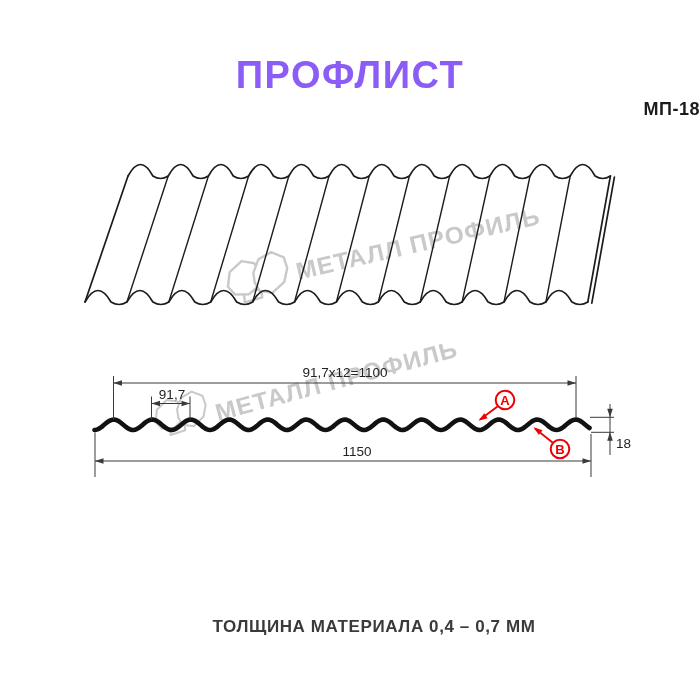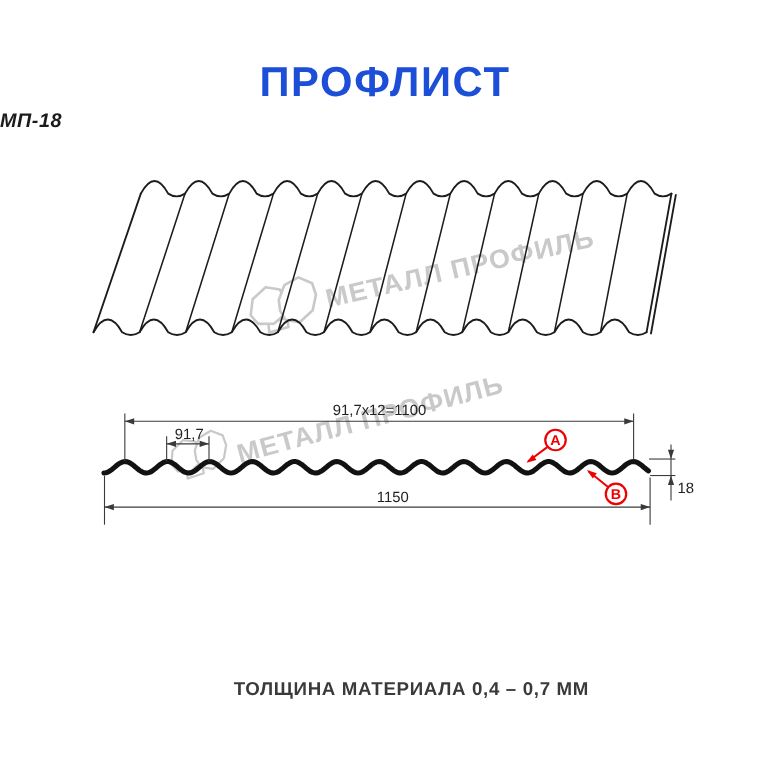--- a/index.html
+++ b/index.html
@@ -1,21 +1,21 @@
 <!DOCTYPE html>
 <html style="--red: #ee0000; --line: #3a3a3a; --ink: #1c1c1c; --wm: #c9c9c9;"><head>
 <meta charset="utf-8">
 <style>
   html,body{margin:0;padding:0;background:#ffffff;}
   .page{position:relative;width:700px;height:700px;background:#fff;overflow:hidden;
         font-family:"Liberation Sans",sans-serif;}
   .title{position:absolute;top:54px;left:0;width:700px;text-align:center;
-         font-size:38px;font-weight:800;letter-spacing:1.5px;color:#1d4ed8;}
-  .subtitle{position:absolute;top:99px;left:0;width:700px;text-align:left;
-         font-size:18px;font-weight:700;letter-spacing:0.5px;color:#1b1b1b;font-style:italic;}
+         font-size:38px;font-weight:800;letter-spacing:1.5px;color:#8b5cf6;}
+  .subtitle{position:absolute;top:99px;left:0;width:700px;text-align:right;
+         font-size:18px;font-weight:700;letter-spacing:0.5px;color:#1b1b1b;}
   .footer{position:absolute;top:617px;left:0;width:700px;text-align:center;
          font-size:17px;font-weight:600;letter-spacing:0.6px;color:#3a3a3a;padding-left:24px;}
   svg.canvas{position:absolute;left:0;top:0;}
   .sheet-line{fill:none;stroke:var(--ink,#1c1c1c);stroke-width:1.7;
               stroke-linejoin:round;stroke-linecap:round;}
   .diag{fill:none;stroke:var(--ink,#1c1c1c);stroke-width:1.4;stroke-linecap:round;}
   .xwave{fill:none;stroke:#121212;stroke-width:4.6;stroke-linecap:round;}
   .dim{stroke:var(--line,#3a3a3a);stroke-width:1;fill:none;}
   .dimtxt{font-family:"Liberation Sans",sans-serif;font-size:13.5px;fill:#222;}
   .arr{fill:var(--line,#3a3a3a);stroke:none;}

